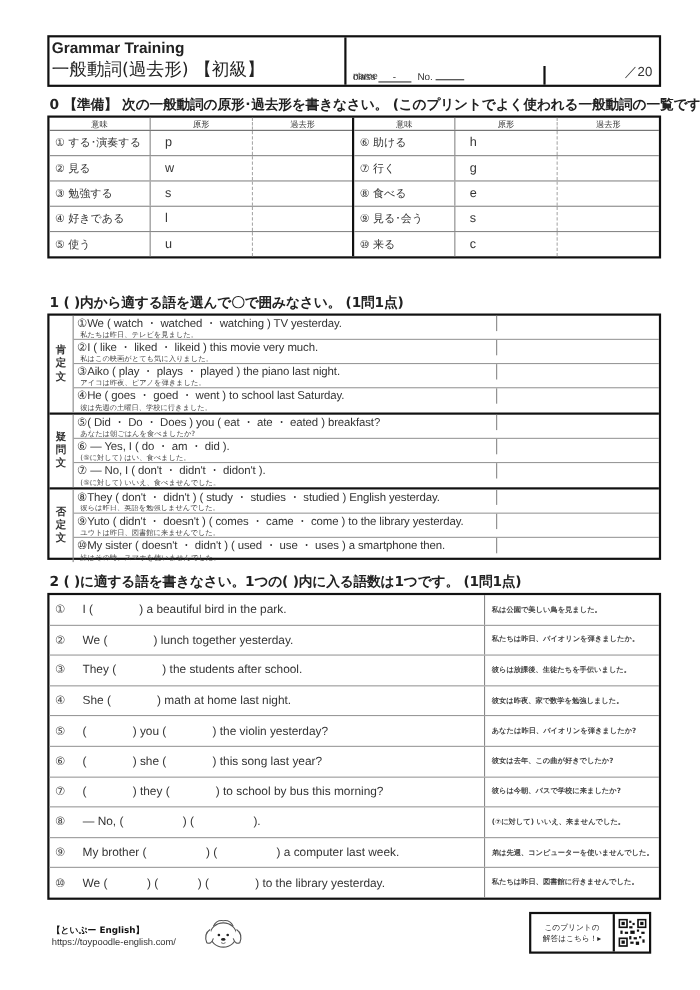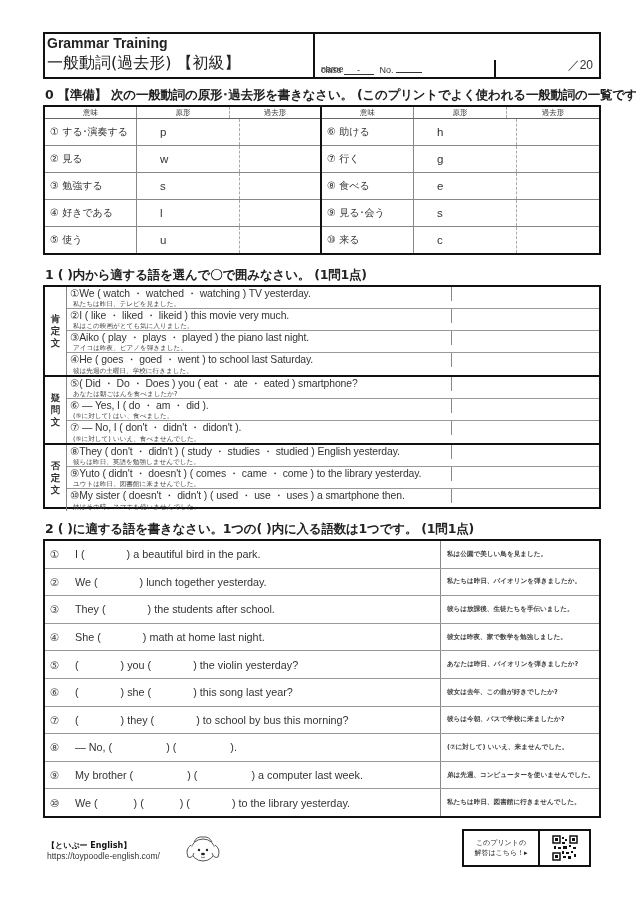--- a/index.html
+++ b/index.html
@@ -22,25 +22,25 @@
   #header .h-mid .line1 { display: flex; align-items: baseline; gap: 2px; }
   #header .u1 { display: inline-block; width: 30px; border-bottom: 1px solid #333; text-align: center; height: 10px; line-height: 10px; }
   #header .u2 { display: inline-block; width: 26px; border-bottom: 1px solid #333; height: 10px; }
   #header .h-mid .name { position: absolute; left: 6px; bottom: 3px; }
   #header .h-right { flex: 1; position: relative; }
   #header .h-right .score { position: absolute; right: 6px; bottom: 3px; font-family: "Liberation Sans", sans-serif; font-size: 12px; color: #333; }
 
   .sec-title { font-size: 12.5px; font-weight: bold; color: #222; white-space: nowrap; letter-spacing: -0.2px; }
 
   
-  #t0 { left: 43px; top: 105px; width: 558px; height: 150px; border: 2px solid #111; display: flex; }
+  #t0 { left: 43px; top: 105px; width: 558px; height: 130px; border: 2px solid #111; display: flex; }
   #t0 .half { width: 50%; display: flex; flex-direction: column; }
   #t0 .half.left { border-right: 2px solid #111; }
   #t0 .thead { height: 12px; display: flex; border-bottom: 1px solid #666; font-size: 7.5px; color: #333; line-height: 11px; }
-  #t0 .row { flex: 1; display: flex; border-bottom: 1px solid #888; gap: 10px; }
+  #t0 .row { flex: 1; display: flex; border-bottom: 1px solid #888; }
   #t0 .row:last-child { border-bottom: none; }
   #t0 .c1 { width: 92px; border-right: 1px solid #888; padding-left: 5px; display: flex; align-items: center; font-size: 10px; color: #333; white-space: nowrap; }
   #t0 .c2 { width: 93px; border-right: 1px dashed #aaa; padding-left: 13px; display: flex; align-items: center; font-family: "Liberation Sans", sans-serif; font-size: 11.5px; color: #333; }
   #t0 .c3 { flex: 1; }
   #t0 .thead .c1, #t0 .thead .c2, #t0 .thead .c3 { justify-content: center; padding-left: 0; font-size: 7.5px; font-family: "DejaVu Sans", sans-serif; display: flex; align-items: center; }
   #t0 .thead .c1 { border-right: 1px solid #888; }
   #t0 .thead .c2 { border-right: 1px dashed #aaa; }
 
   
   #t1 { left: 43px; top: 285px; width: 558px; height: 224px; border: 2px solid #111; }
@@ -59,21 +59,21 @@
   #t2 .row:last-child { border-bottom: none; }
   #t2 .num { width: 30px; display: flex; align-items: center; padding-left: 5px; font-size: 10.5px; color: #444; }
   #t2 .en { width: 366px; border-right: 1px solid #888; display: flex; align-items: center; font-family: "Liberation Sans", sans-serif; font-size: 10.8px; color: #333; white-space: pre; overflow: hidden; }
   #t2 .ja { flex: 1; padding-left: 6px; display: flex; align-items: center; font-size: 6.6px; color: #444; white-space: nowrap; overflow: hidden; font-weight: bold; }
 
   
   #brand { left: 47px; top: 840px; }
   #brand .b1 { font-size: 8px; font-weight: bold; color: #111; line-height: 11px; }
   #brand .b2 { font-family: "Liberation Sans", sans-serif; font-size: 8.5px; color: #333; line-height: 11px; }
   #poodle { left: 183px; top: 833px; width: 40px; height: 34px; }
-  #answer-box { left: 462px; top: 829px; width: 129px; height: 38px; border: 2px solid #111; display: flex; }
+  #answer-box { left: 481px; top: 829px; width: 111px; height: 38px; border: 2px solid #111; display: flex; }
   #answer-box .txt { width: 76px; border-right: 2px solid #111; display: flex; flex-direction: column; justify-content: center; align-items: center; font-size: 7px; line-height: 10px; color: #222; text-align: center; }
   #answer-box .qr { flex: 1; display: flex; align-items: center; justify-content: center; }
 </style>
 </head>
 <body>
 
 <div id="header" class="abs">
   <div class="h-left">
     <div class="h-title-en">Grammar Training</div>
     <div class="h-title-ja">一般動詞(過去形) 【初級】</div>
@@ -188,21 +188,21 @@
     </div>
   </div>
   <div class="group">
     <div class="glabel">
       <span>疑</span>
       <span>問</span>
       <span>文</span>
     </div>
     <div class="grows">
       <div class="row">
-          <div class="en">⑤( Did ・ Do ・ Does ) you ( eat ・ ate ・ eated ) smartphone?</div>
+          <div class="en">⑤( Did ・ Do ・ Does ) you ( eat ・ ate ・ eated ) breakfast?</div>
           <div class="ja">あなたは朝ごはんを食べましたか?</div>
         </div>
       <div class="row">
           <div class="en">⑥ — Yes, I ( do ・ am ・ did ).</div>
           <div class="ja">(⑤に対して) はい、食べました。</div>
         </div>
       <div class="row">
           <div class="en">⑦ — No, I ( don't ・ didn't ・ didon't ).</div>
           <div class="ja">(⑤に対して) いいえ、食べませんでした。</div>
         </div>

